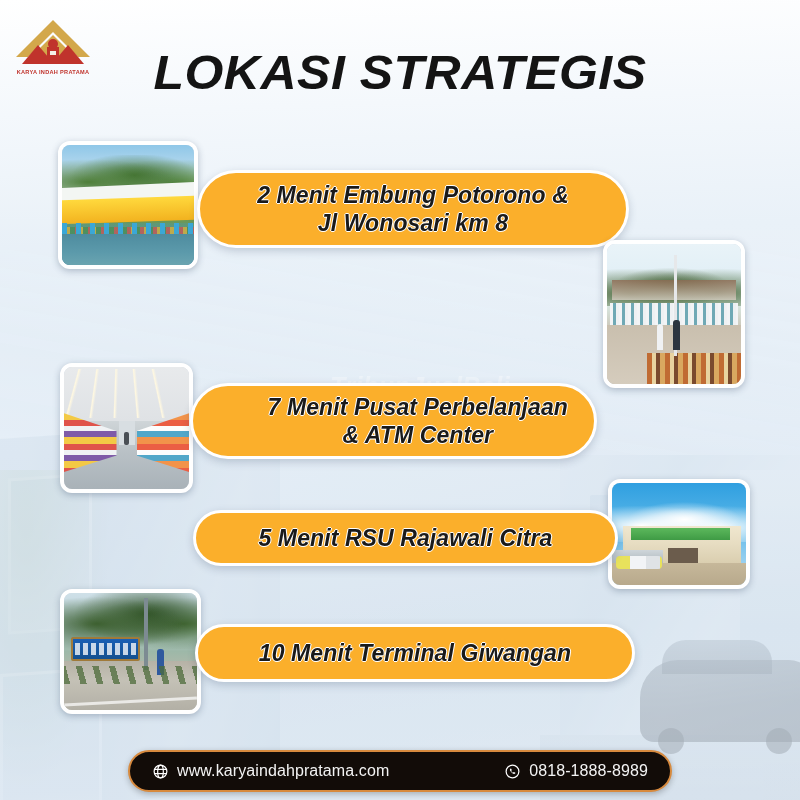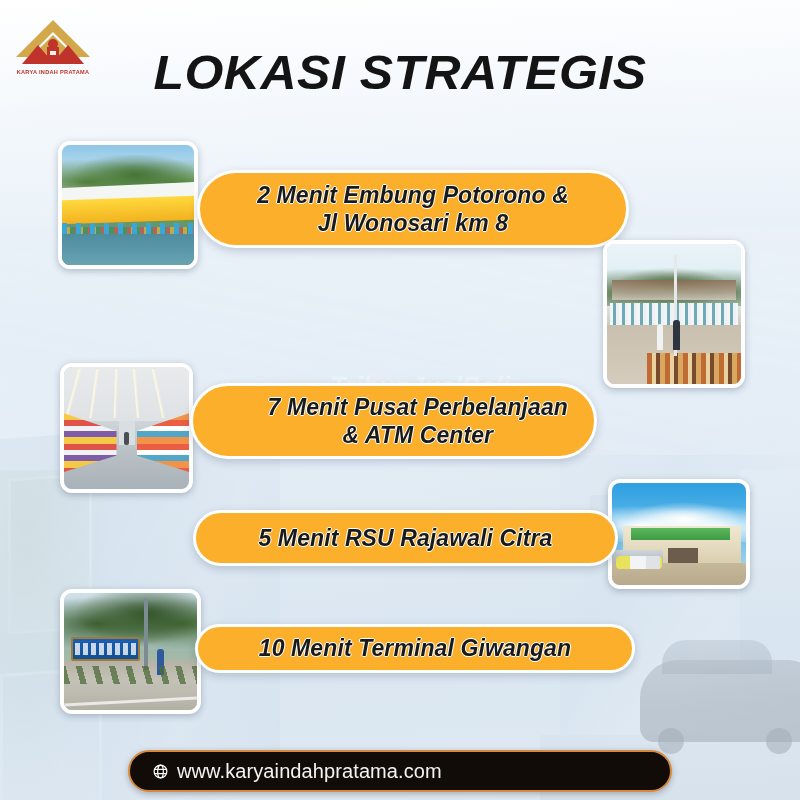--- a/index.html
+++ b/index.html
@@ -223,21 +223,21 @@
     background: #120c08;
     border: 2px solid #d78a3e;
     border-radius: 21px;
     display: flex;
     align-items: center;
     justify-content: space-between;
     padding: 0 22px;
     box-shadow: 0 2px 6px rgba(0,0,0,.25);
   }
   .fitem { display: flex; align-items: center; gap: 8px; }
-  .fitem span.txt { color: #f3f3f3; font-size: 20px; letter-spacing: .1px; }
+  .fitem span.txt { color: #f3f3f3; font-size: 16px; letter-spacing: .1px; }
   .ficon { width: 17px; height: 17px; display: block; flex: 0 0 17px; }
 </style>
 </head>
 <body>
 
 <div id="poster">
 
   <div class="bg-photo">
     <div class="bg-sky"></div>
     <div class="bg-wall-top"></div>
@@ -336,33 +336,40 @@
         <div class="p5-trees"></div>
         <div class="p5-ground"></div>
       <div class="p5-sign"></div>
         <div class="p5-signtxt"></div>
         <div class="p5-pole"></div>
       <div class="p5-pers"></div>
         <div class="p5-plants"></div>
         <div class="p5-line"></div>
     </div>
   </div>
-  <div class="pill" style="left:195px; top:624px; width:440px; height:49px; border-radius:29px;">
+  <div class="pill" style="left:195px; top:624px; width:440px; height:58px; border-radius:29px;">
     <div class="pill-text">10 Menit Terminal Giwangan</div>
   </div>
 
   <div class="footer">
 
     <div class="fitem">
       <svg class="ficon" viewBox="0 0 24 24" fill="none" stroke="#ffffff" stroke-width="1.7">
         <circle cx="12" cy="12" r="9"></circle>
         <ellipse cx="12" cy="12" rx="4" ry="9"></ellipse>
         <line x1="3" y1="9" x2="21" y2="9"></line>
         <line x1="3" y1="15" x2="21" y2="15"></line>
       </svg>
       <span class="txt">www.karyaindahpratama.com</span>
     </div>
 
 
+    <div class="fitem">
+      <svg class="ficon" viewBox="0 0 24 24" fill="none" stroke="#ffffff" stroke-width="1.7">
+        <circle cx="12" cy="12" r="9"></circle>
+        <path d="M9 8.2c.5-.6 1-.5 1.3.1l.6 1.2c.2.4.1.7-.2 1l-.4.4c-.1.2-.1.4 0 .6.5.9 1.2 1.6 2.1 2.1.2.1.4.1.6-.1l.4-.4c.3-.3.6-.4 1-.2l1.2.6c.6.3.7.8.1 1.3-.9.8-2.1.7-3.4 0-1.4-.8-2.6-2-3.4-3.4-.7-1.3-.8-2.5.1-3.2z" fill="#ffffff" stroke="none"></path>
+      </svg>
+      <span class="txt">0818-1888-8989</span>
+    </div>
 
   </div>
 
 </div>
 
 </body></html>

